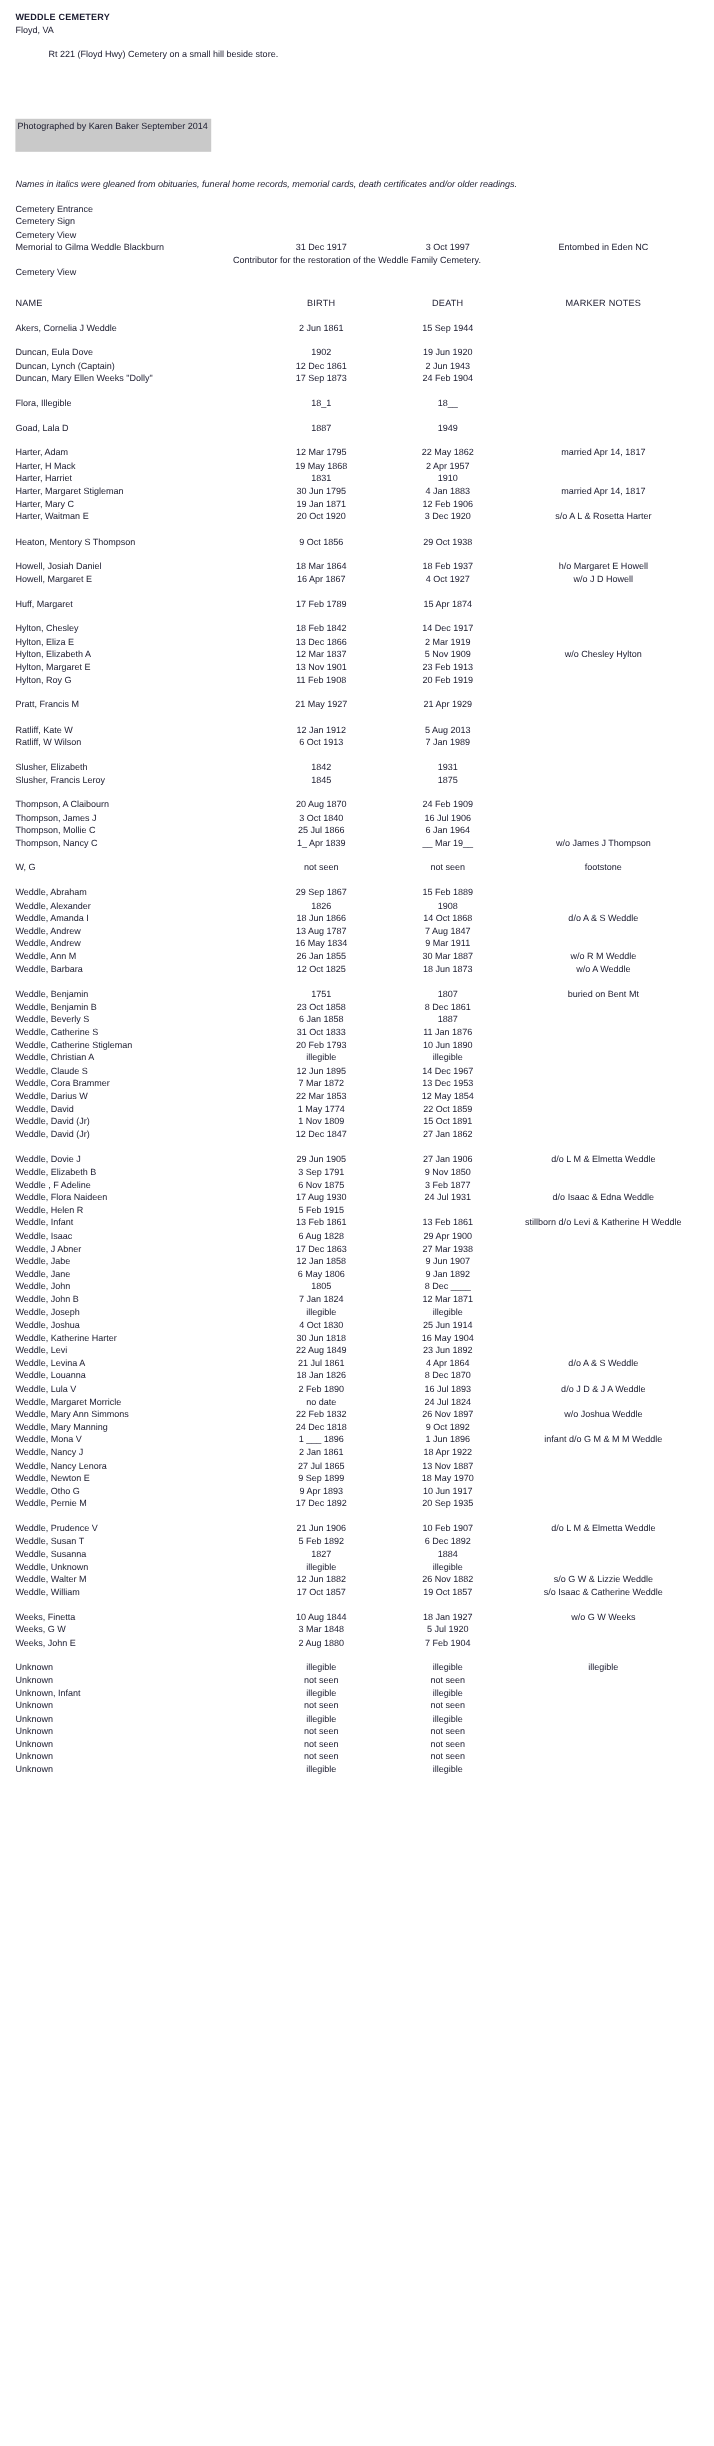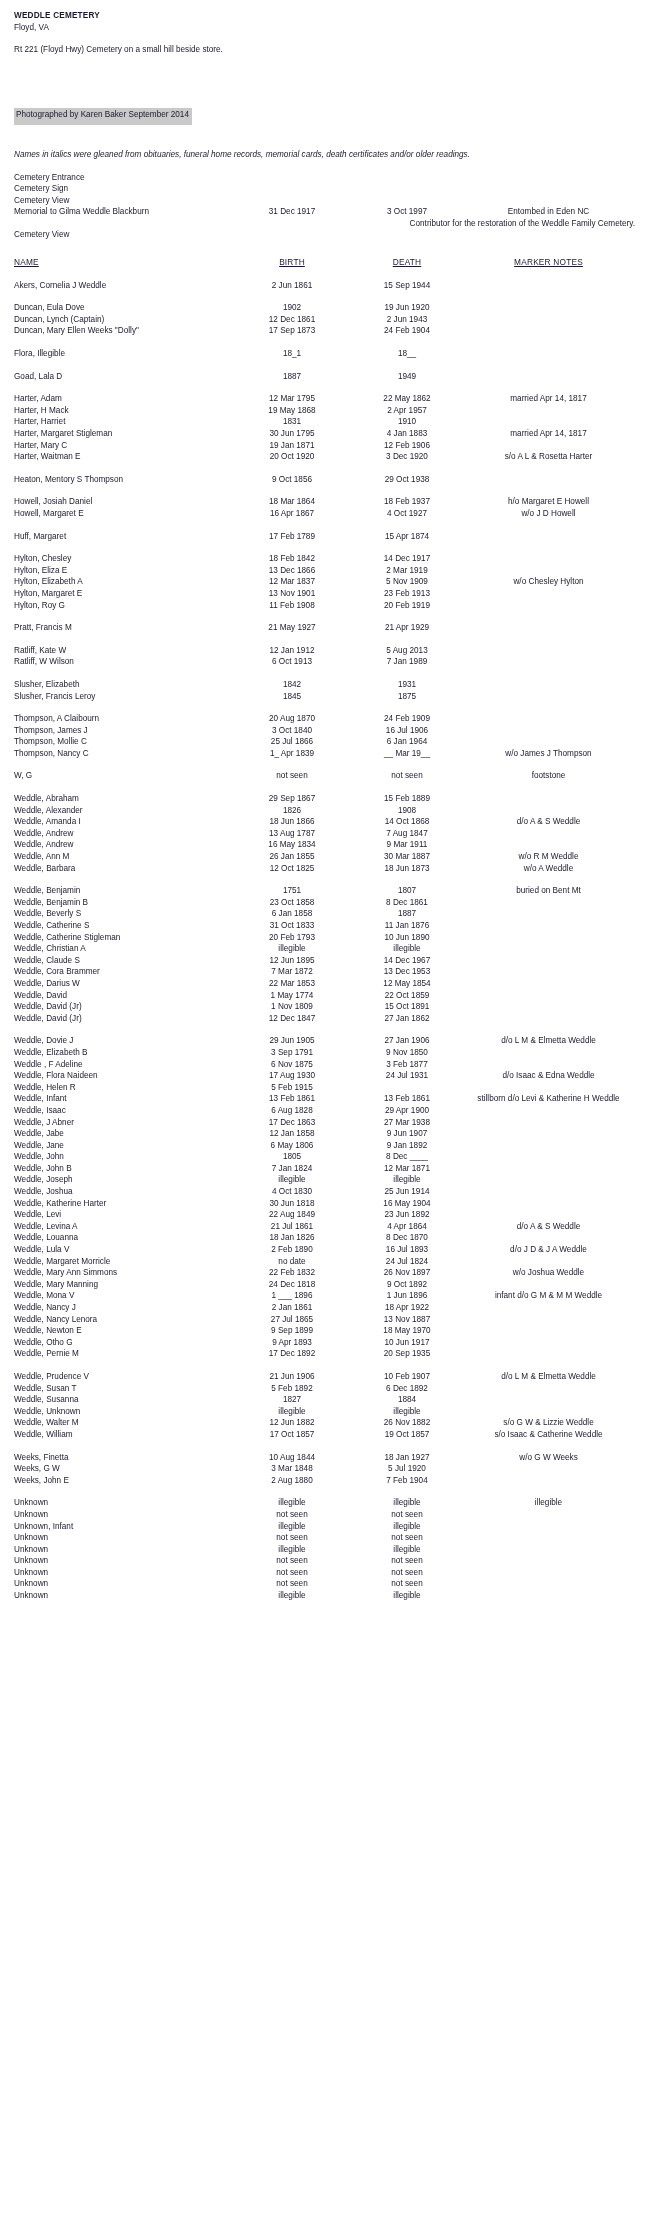--- a/index.html
+++ b/index.html
@@ -28,27 +28,28 @@
   .subtitle {
     font-size: 8.2px;
     line-height: 11.5px;
   }
   .spacer-sm { height: 8px; }
   .spacer-md { height: 11px; }
   .spacer-lg { height: 16px; }
   .location {
     font-size: 8.2px;
     line-height: 11.5px;
+    margin-left: 30px;
   }
   .photo-credit {
     display: inline-block;
     font-size: 8.2px;
     line-height: 11.5px;
     background: #c9c9c9;
-    padding: 1px 3px 5px 2px;
+    padding: 1px 3px 18px 2px;
     margin-top: 41px;
   }
   .italic-note {
     font-size: 8.2px;
     font-style: italic;
     line-height: 11.5px;
   }
   table.reg {
     width: 100%;
     border-collapse: collapse;
@@ -65,21 +66,20 @@
     vertical-align: top;
     font-weight: normal;
   }
   td.name, th.name { text-align: left; padding-left: 0px; }
   td.birth, th.birth, td.death, th.death, td.notes, th.notes { text-align: center; }
   .hdr th {
     font-weight: bold;
     font-size: 8.3px;
     letter-spacing: .2px;
     padding-bottom: 2px;
-    text-decoration: underline;
   }
   tr.gap td { height: 11px; }
   .memorial-row td { line-height: 11.6px; }
 </style>
 </head>
 <body>
 
 <div class="page">
 
   <div class="title">WEDDLE CEMETERY</div>
@@ -126,21 +126,21 @@
         <td class="death"></td>
         <td class="notes"></td>
       </tr>
       <tr class="memorial-row">
         <td class="name">Memorial to Gilma Weddle Blackburn</td>
         <td class="birth">31 Dec 1917</td>
         <td class="death">3 Oct 1997</td>
         <td class="notes">Entombed in Eden NC</td>
       </tr>
       <tr>
-        <td class="name" colspan="4" style="text-align:right;margin-top:41px;">Contributor for the restoration of the Weddle Family Cemetery.</td>
+        <td class="name" colspan="4" style="text-align:center;margin-top:41px;">Contributor for the restoration of the Weddle Family Cemetery.</td>
       </tr>
       <tr>
         <td class="name">Cemetery View</td>
         <td class="birth"></td>
         <td class="death"></td>
         <td class="notes"></td>
       </tr>
     </tbody>
   </table>
 

